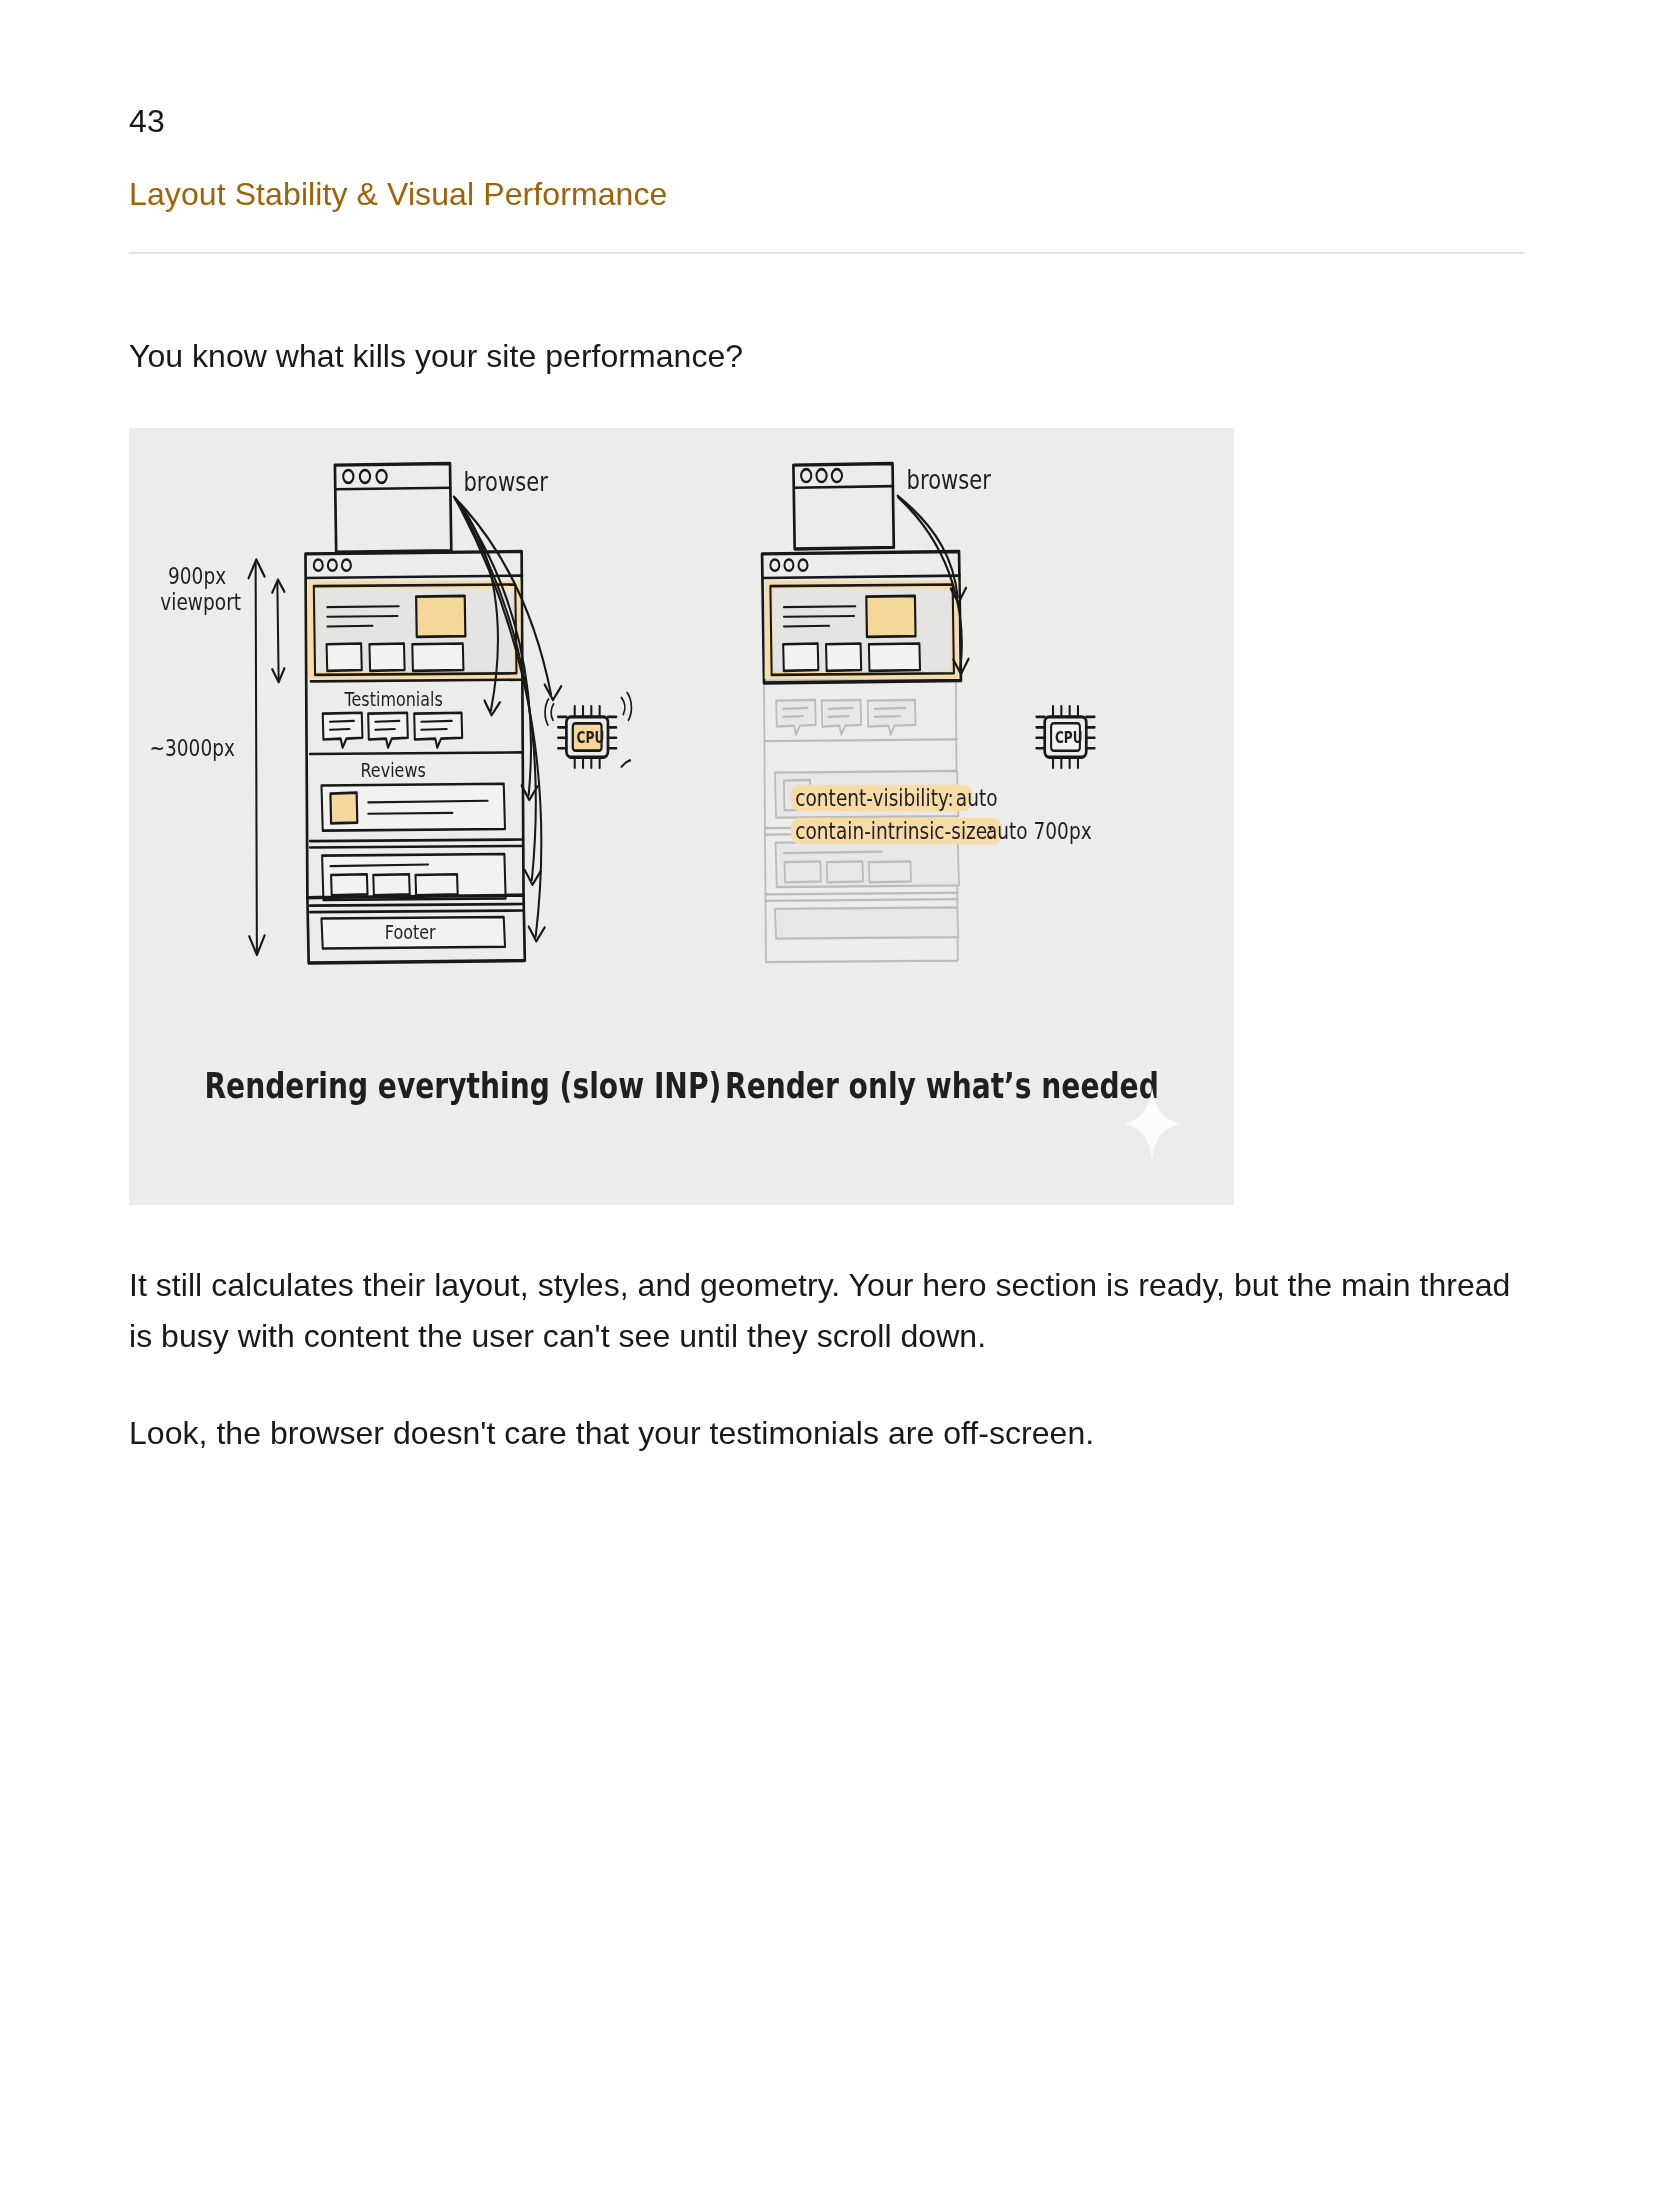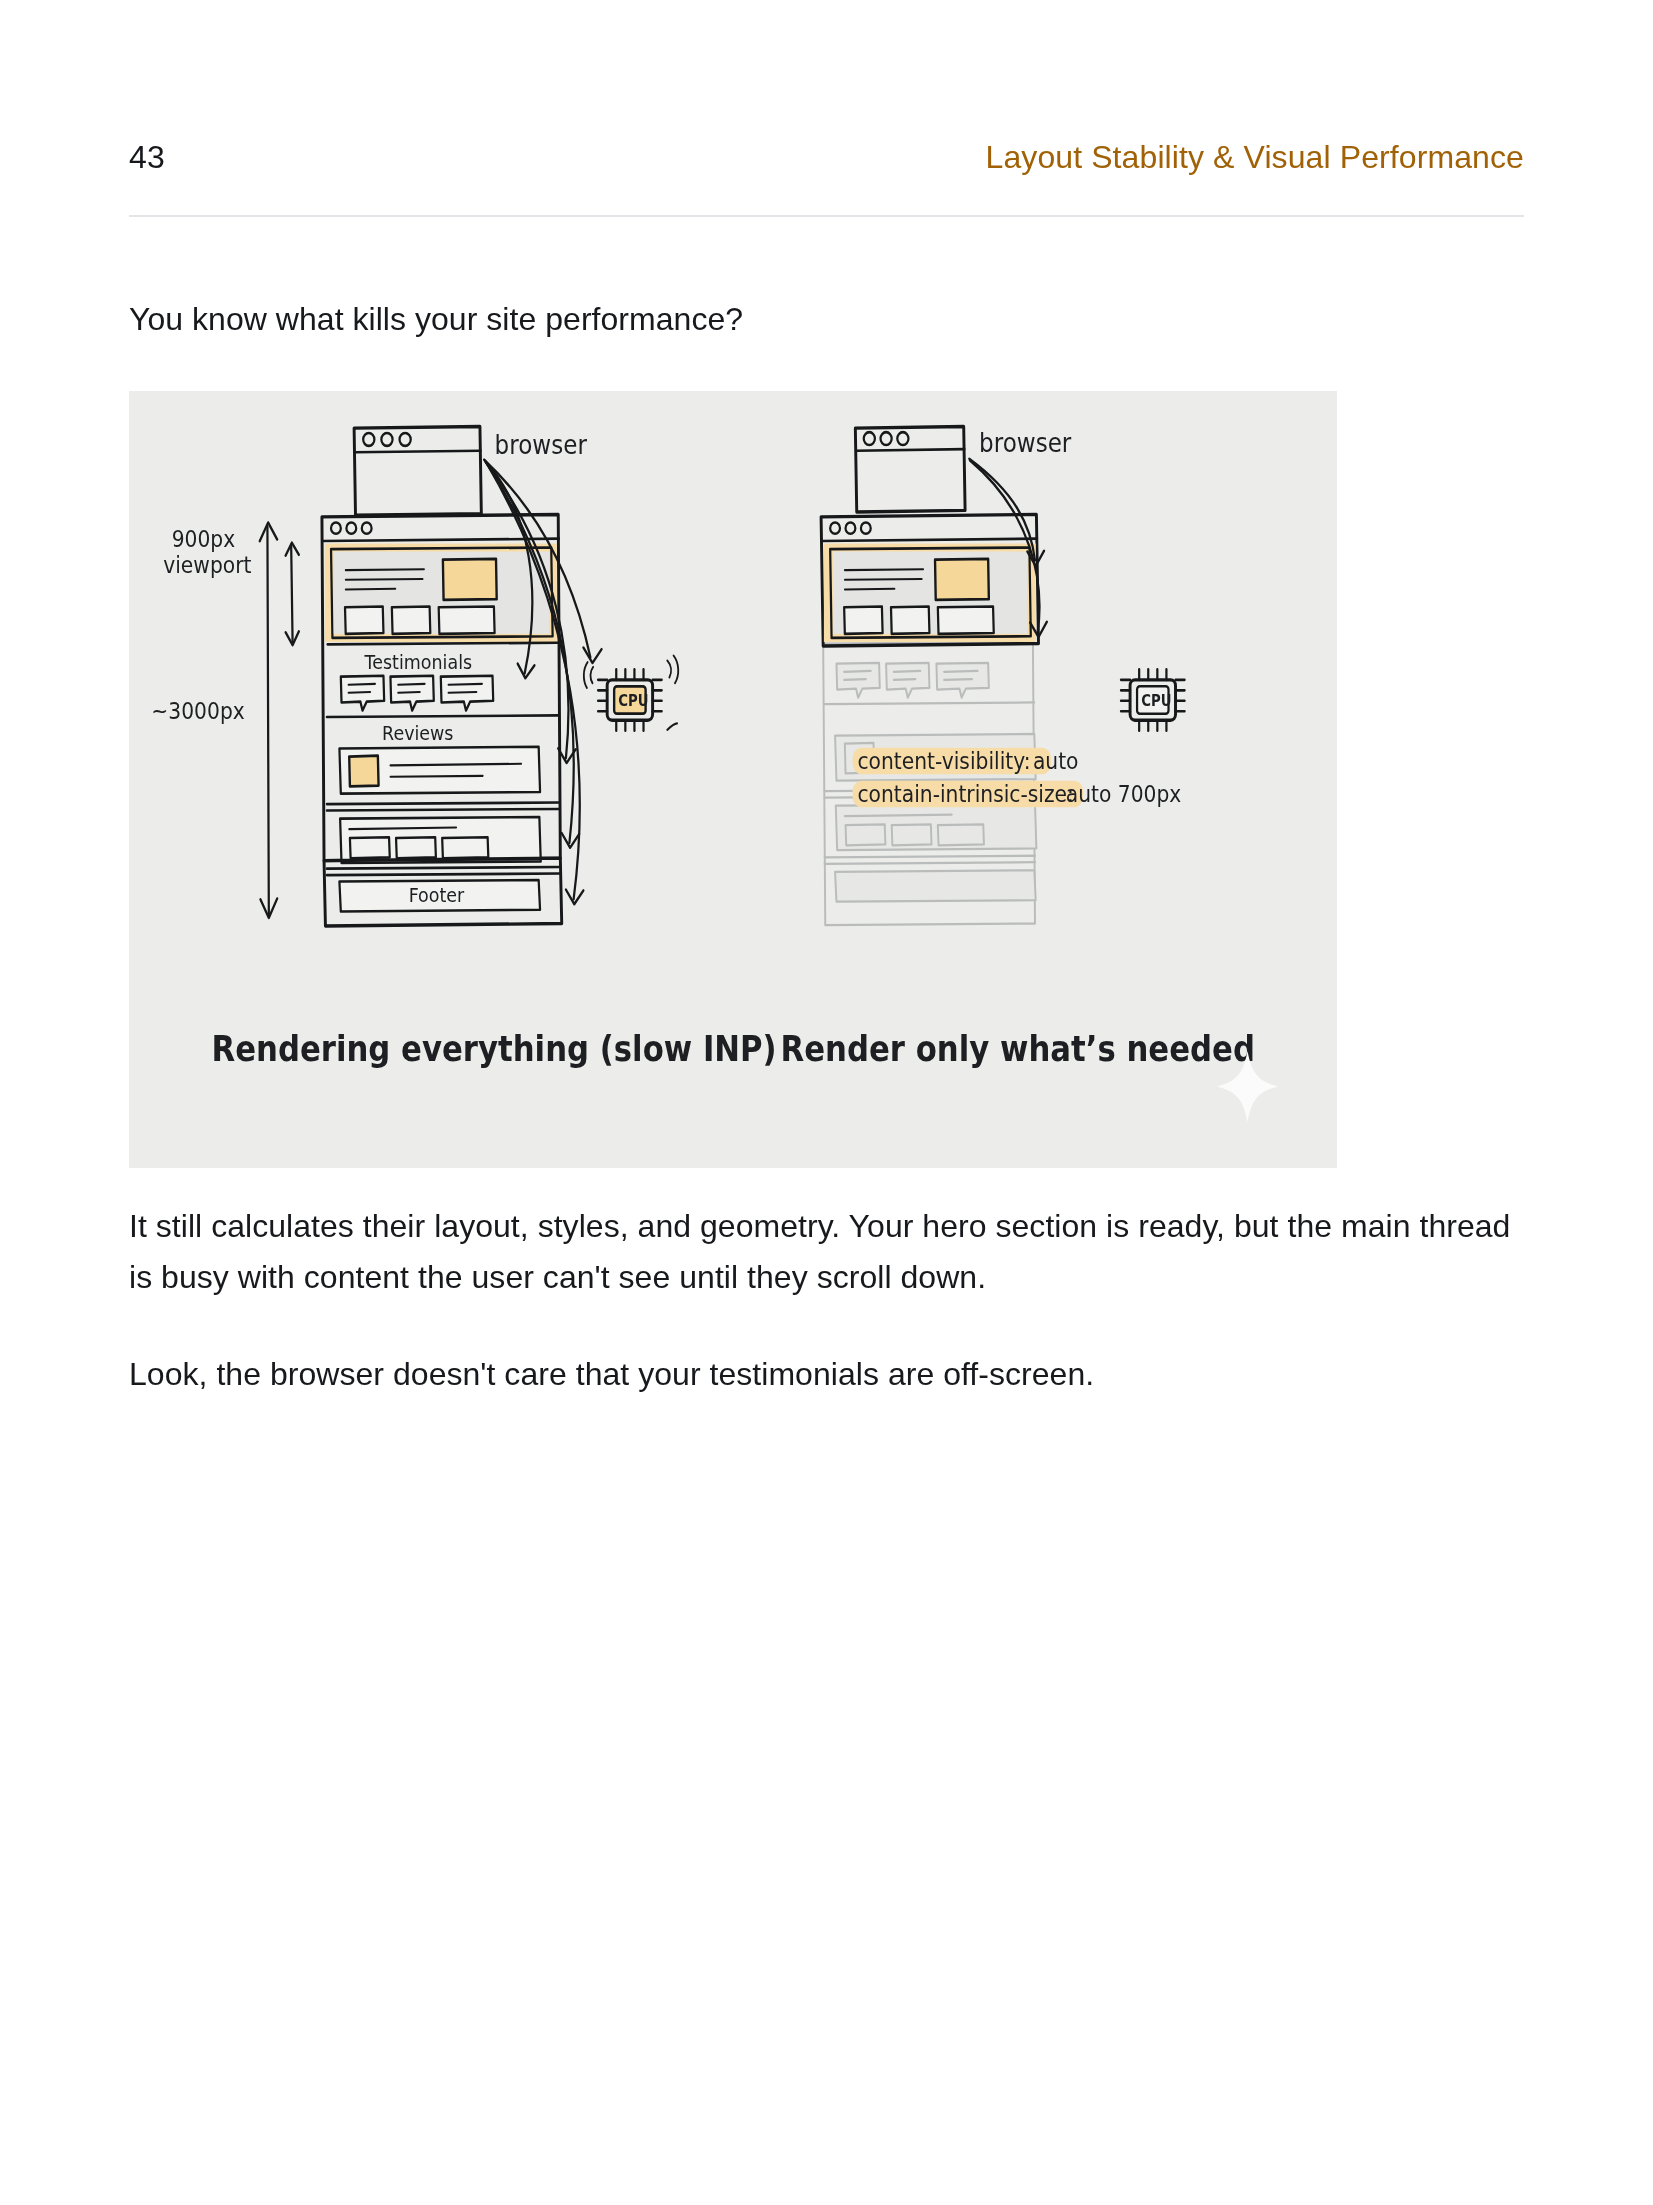--- a/index.html
+++ b/index.html
@@ -13,42 +13,43 @@
     position: relative;
     width: 1653px; height: 2205px;
     background: #ffffff;
     padding: 0 129px;
   }
 
   
   .runhead {
     display: flex; align-items: baseline; justify-content: space-between;
     padding-top: 103px;
+    flex-direction: column;
   }
   .folio { font-size: 32px; color: #16181c; letter-spacing: 0.2px; }
   .runtitle { font-size: 32px; color: #a16207; letter-spacing: 0.1px; margin-top: 36px; }
   .rule { margin-top: 39px; height: 1.6px; background: #e3e5e8; width: 100%; }
 
   
   .body { padding-top: 53px; }
   .para {
     font-size: 32px; line-height: 1.58; color: #17191d;
     letter-spacing: 0.04px; margin-bottom: 47px;
     max-width: 1396px;
     margin-top: 24px;
   }
   .para.tight { margin-bottom: 45px; }
 
   
   .figure {
     position: relative;
-    width: 1208px; height: 777px;
+    width: 1105px; height: 777px;
     background: #ecedeb;
     overflow: hidden;
-    margin-top: 3.2px; margin-bottom: 33px; padding-left: 40px;
+    margin-top: 3.2px; margin-bottom: 55px; padding-left: 40px;
   }
   .figure svg { position: absolute; inset: 0; width: 100%; height: 100%; display: block; }
 
   .cap {
     font-family: "DejaVu Sans", sans-serif;
     fill: #1d1f22;
     font-weight: 700;
   }
   .hand { font-family: "DejaVu Sans", sans-serif; fill: #1d1f22; }
 

